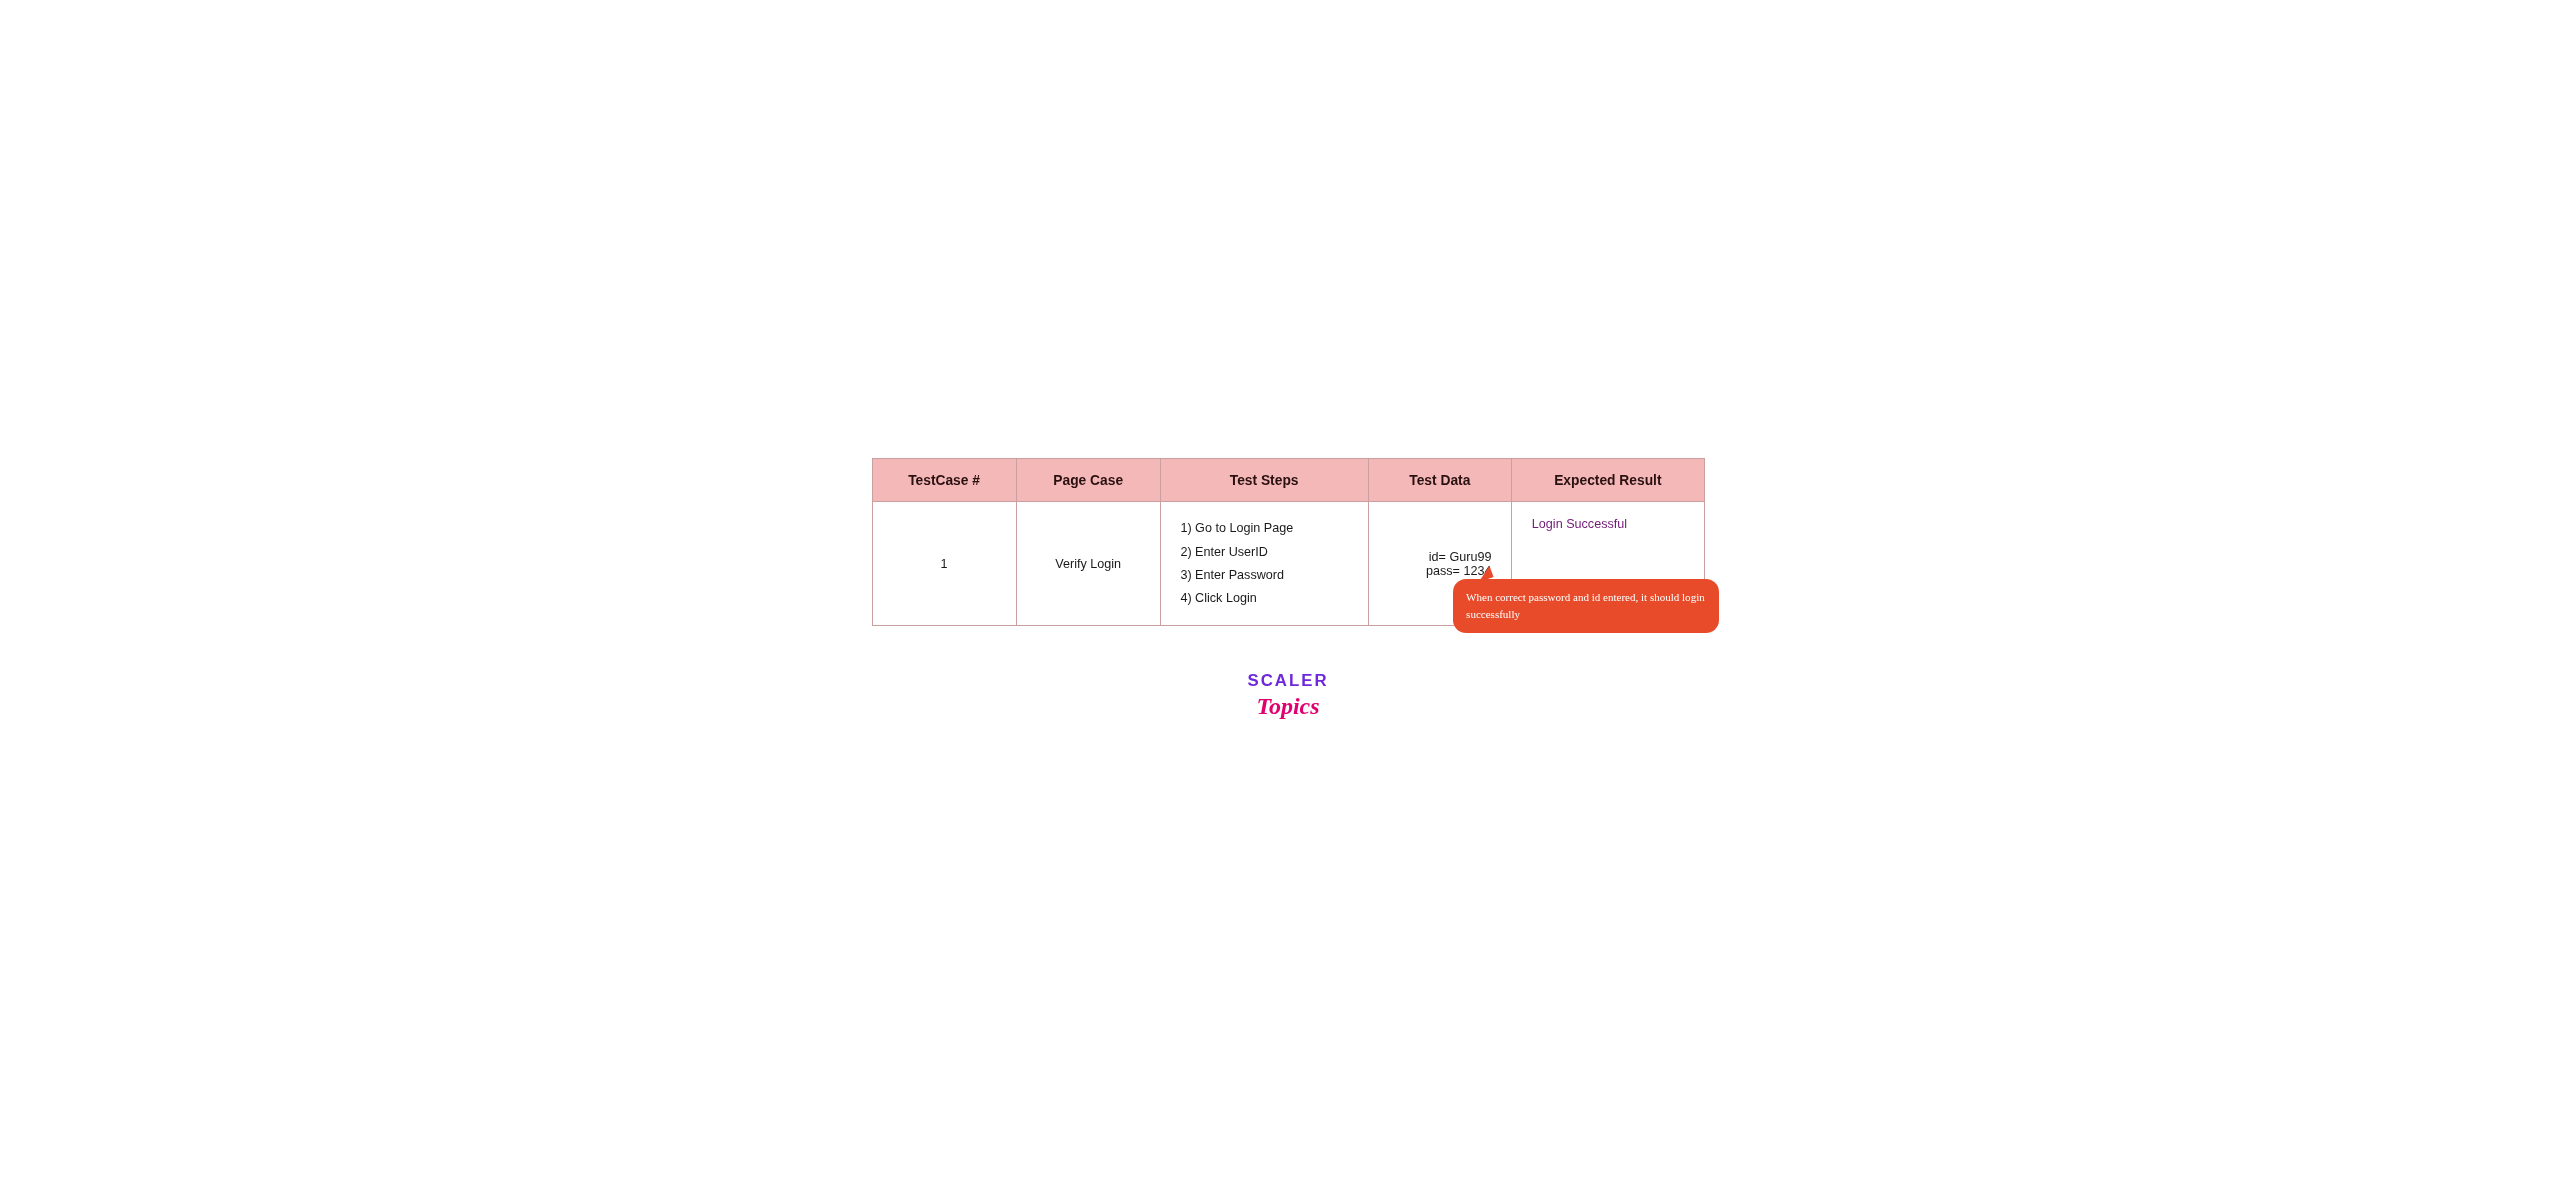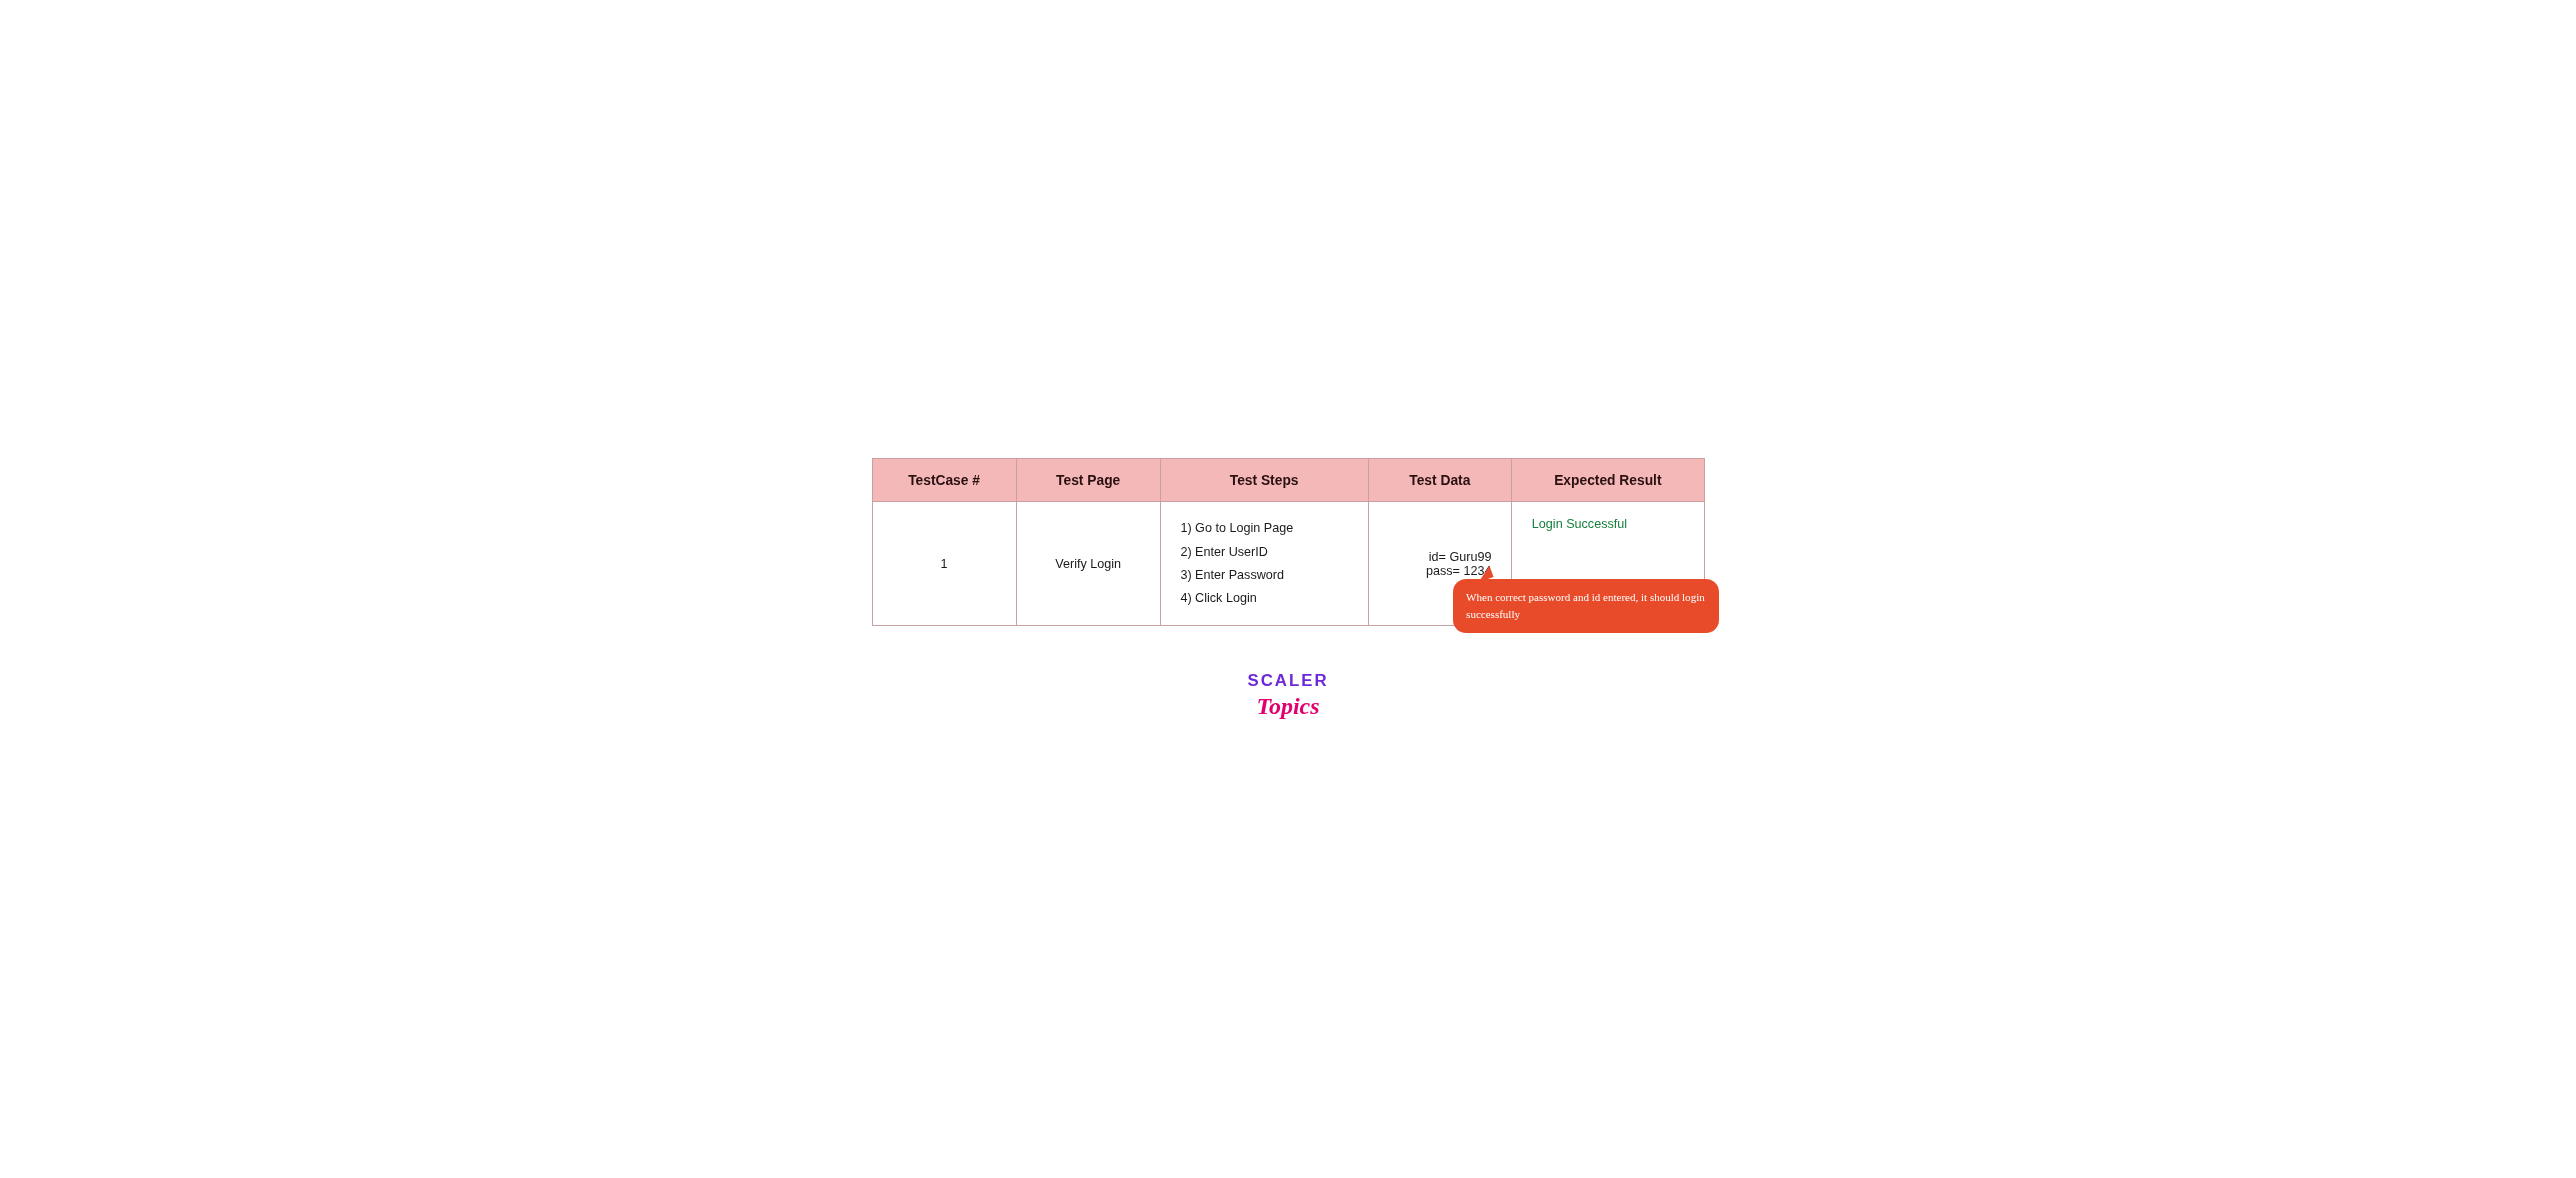--- a/index.html
+++ b/index.html
@@ -75,21 +75,21 @@
       vertical-align: middle;
     }
 
     td.result-cell {
       vertical-align: top;
       position: relative;
     }
 
     .result-top {
       font-size: 1.05rem;
-      color: #15803d;
+      color: #701a75;
       margin-bottom: 20px;
     }
 
     
     .callout {
       position: absolute;
       bottom: -7.6px;
       right: -15px;
       background: #e84b2a;
       color: #fff;
@@ -141,21 +141,21 @@
 </head>
 <body>
 
 <div class="page-container">
 
   <div class="table-wrapper">
     <table>
       <thead>
         <tr>
           <th>TestCase #</th>
-          <th>Test Page</th>
+          <th>Page Case</th>
           <th>Test Steps</th>
           <th>Test Data</th>
           <th>Expected Result</th>
         </tr>
       </thead>
       <tbody>
         <tr>
           <td class="center">1</td>
           <td class="center" style="vertical-align:middle;">Verify Login</td>
           <td class="steps-cell">1) Go to Login Page

